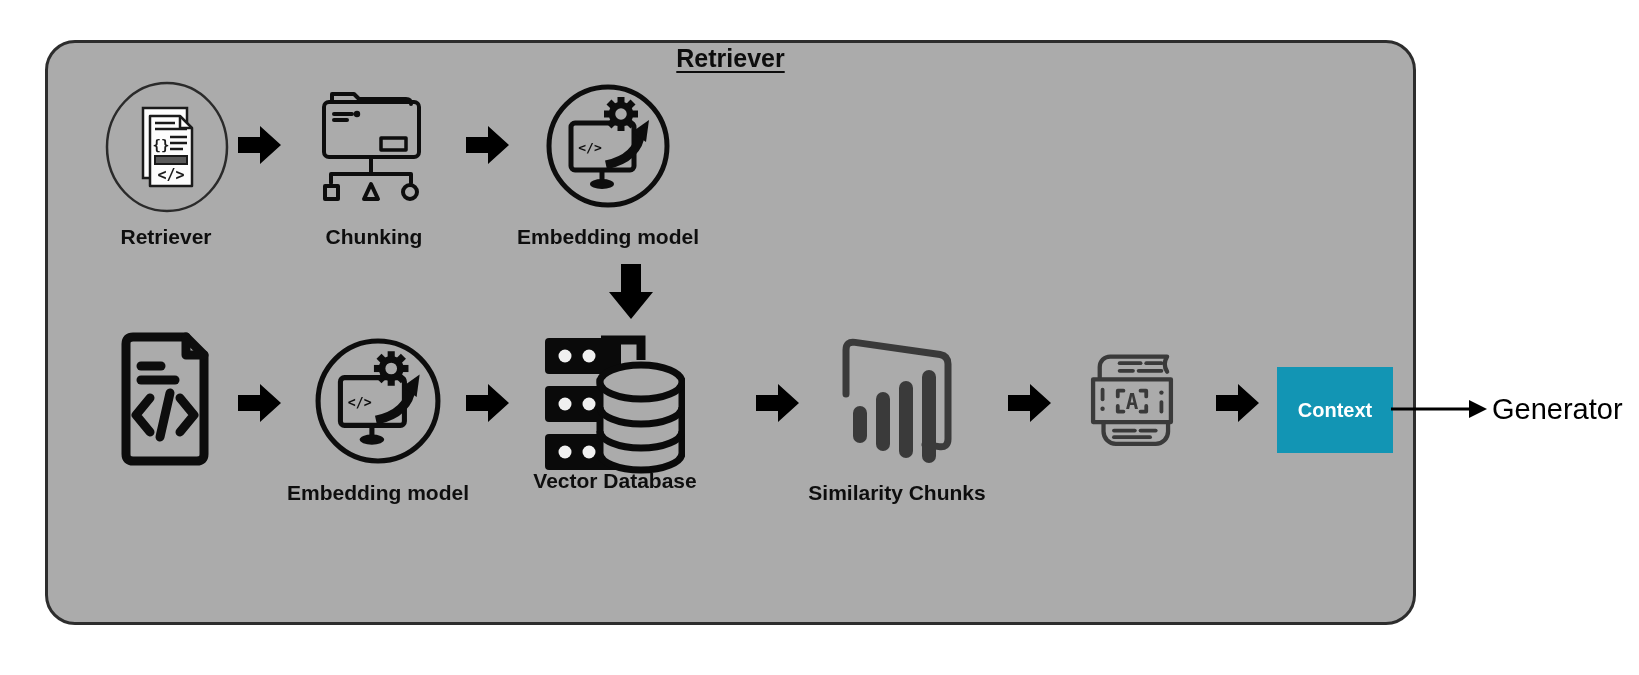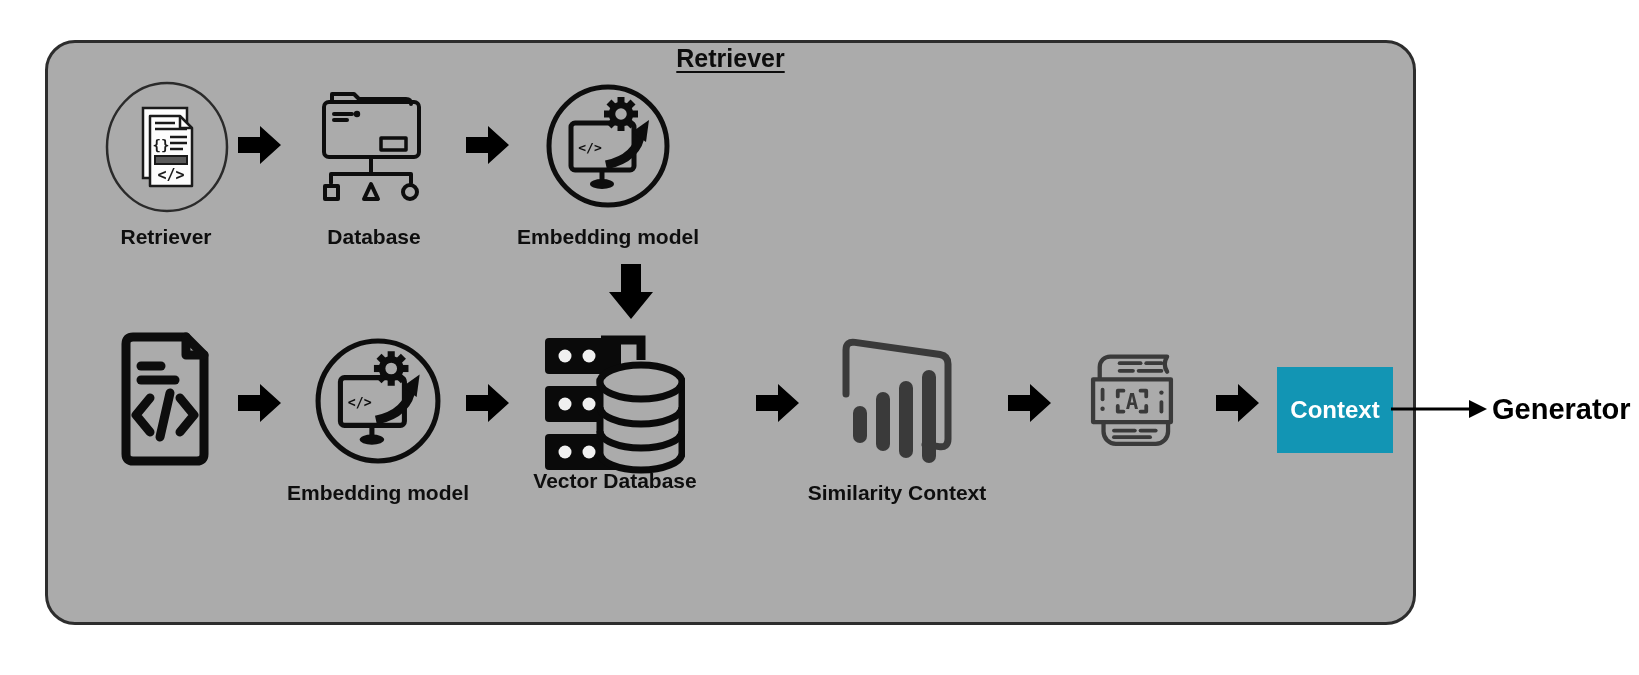--- a/index.html
+++ b/index.html
@@ -7,22 +7,22 @@
          font-family:"Liberation Sans",sans-serif;}
   .abs{position:absolute;}
   .retriever-box{left:45px;top:40px;width:1371px;height:585px;box-sizing:border-box;
                  background:#ababab;border:3px solid #2d2d2d;border-radius:30px;}
   .title{left:45px;top:44px;width:1371px;text-align:center;
          font-size:25px;font-weight:700;color:#0d0d0d;
          text-decoration:underline;text-decoration-thickness:2px;text-underline-offset:4px;}
   .label{font-size:21px;font-weight:700;color:#0e0e0e;text-align:center;line-height:26px;white-space:nowrap;}
   .context-box{left:1277px;top:367px;width:116px;height:86px;background:#1295b4;
                display:flex;align-items:center;justify-content:center;
-               color:#ffffff;font-size:24px;font-weight:700;}
-  .generator-label{left:1492px;top:393px;font-size:29px;font-weight:700;color:#000000;white-space:nowrap;}
+               color:#ffffff;font-size:20px;font-weight:700;}
+  .generator-label{left:1492px;top:393px;font-size:29px;font-weight:400;color:#000000;white-space:nowrap;}
   .gen-arrow{left:1391px;top:392px;z-index:5;}
   svg{display:block;}
   svg text{font-family:"DejaVu Sans Mono","Liberation Mono",monospace;}
 </style>
 </head>
 <body>
 
 <div class="stage">
 
   <div class="abs retriever-box"></div>
@@ -86,21 +86,21 @@
         <rect x="-3.5" y="-17" width="7" height="8" transform="rotate(180)"></rect>
         <rect x="-3.5" y="-17" width="7" height="8" transform="rotate(225)"></rect>
         <rect x="-3.5" y="-17" width="7" height="8" transform="rotate(270)"></rect>
         <rect x="-3.5" y="-17" width="7" height="8" transform="rotate(315)"></rect>
       </g>
       <circle r="9" fill="none" stroke="#0d0d0d" stroke-width="6.5"></circle>
     </g>
   </svg>
 
   <div class="abs label" style="left:66px;top:224px;width:200px">Retriever</div>
-  <div class="abs label" style="left:274px;top:224px;width:200px">Database</div>
+  <div class="abs label" style="left:274px;top:224px;width:200px">Chunking</div>
   <div class="abs label" style="left:498px;top:224px;width:220px">Embedding model</div>
 
   <svg class="abs" style="left:608px;top:264px" width="46" height="56" viewBox="0 0 46 56">
     <polygon points="13,0 33,0 33,28 45,28 23,55 1,28 13,28" fill="#000000"></polygon>
   </svg>
 
   <svg class="abs" style="left:116px;top:330px" width="98" height="138" viewBox="0 0 98 138">
     <g stroke="#0d0d0d" stroke-width="9" fill="none" stroke-linecap="round" stroke-linejoin="round">
       <path d="M70,7 H17 Q10,7 10,14 V124 Q10,131 17,131 H81 Q88,131 88,124 V25 Z"></path>
       <path d="M70,7 V25 H88"></path>
@@ -215,21 +215,21 @@
   <svg class="abs" style="left:1216px;top:383px" width="44" height="40" viewBox="0 0 44 40">
     <polygon points="0,12 22,12 22,1 43,20 22,39 22,28 0,28" fill="#000000"></polygon>
   </svg>
 
   <div class="abs context-box">
     <span>Context</span>
   </div>
 
   <div class="abs label" style="left:278px;top:480px;width:200px">Embedding model</div>
   <div class="abs label" style="left:515px;top:468px;width:200px">Vector Database</div>
-  <div class="abs label" style="left:797px;top:480px;width:200px">Similarity Context</div>
+  <div class="abs label" style="left:797px;top:480px;width:200px">Similarity Chunks</div>
 
   <svg class="abs gen-arrow" width="100" height="34" viewBox="0 0 100 34">
     <line x1="0" y1="17" x2="80" y2="17" stroke="#000000" stroke-width="3"></line>
     <polygon points="78,8 96,17 78,26" fill="#000000"></polygon>
   </svg>
 
   <div class="abs generator-label">Generator</div>
 
 </div>
 

